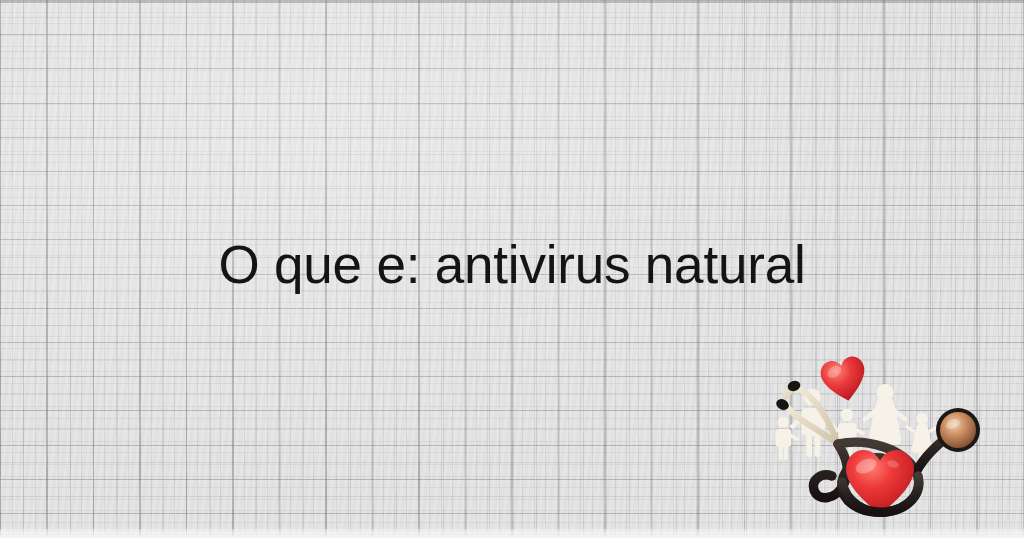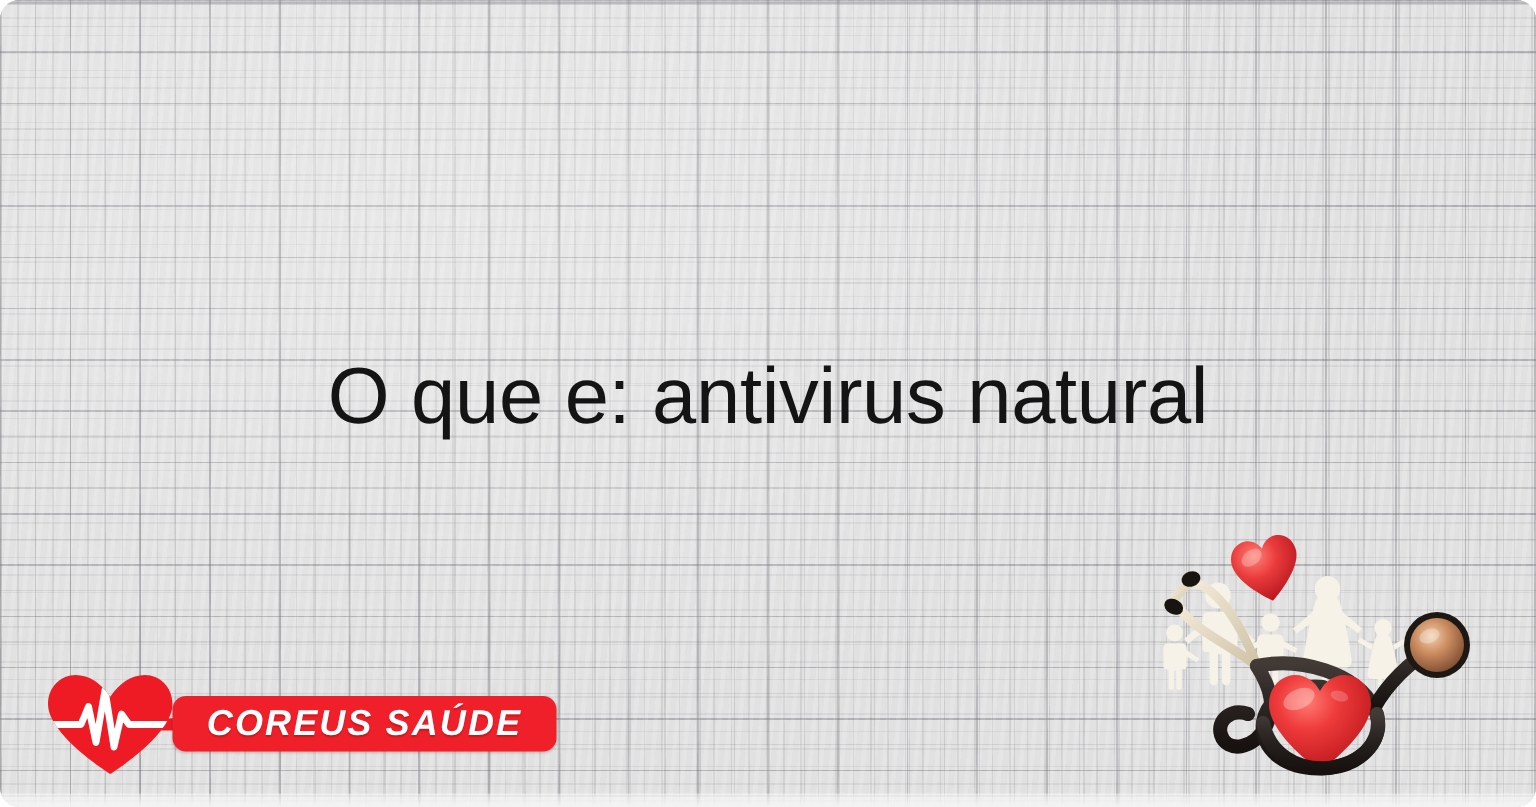--- a/index.html
+++ b/index.html
@@ -12,21 +12,20 @@
     font-family: "Liberation Sans", sans-serif;
   }
 
   
   #stage {
     position: relative;
     width: 1024px;
     height: 538px;
     overflow: hidden;
     background: #e2e2e2;
-    border-radius: 13px;
   }
 
   
   .bg-base {
     position: absolute;
     inset: 0;
     background: #e3e3e3;
   }
   .bg-grid-fine {
     position: absolute;
@@ -145,45 +144,20 @@
   <div class="bg-base"></div>
   <div class="bg-grid-fine"></div>
   <div class="bg-grid-major2"></div>
   <div class="bg-grid-major"></div>
   <div class="bg-texture"></div>
   <div class="bg-top-line"></div>
   <div class="bg-bottom-strip"></div>
 
   <div id="headline">O que e: antivirus natural</div>
 
-  <div id="brand-logo">
-
-    <svg class="logo-svg" width="130" height="74" viewBox="0 0 130 74">
-      <defs>
-        <clipPath id="heartClip">
-          <path d="M45.5 70 C45.5 70 4 44 4 23.5 C4 11.6 12.8 4 22.4 4 C31.4 4 39.5 9.6 45.5 18.5
-                   C51.5 9.6 59.6 4 68.6 4 C78.2 4 87 11.6 87 23.5 C87 44 45.5 70 45.5 70 Z"></path>
-        </clipPath>
-      </defs>
-
-      <path d="M45.5 70 C45.5 70 4 44 4 23.5 C4 11.6 12.8 4 22.4 4 C31.4 4 39.5 9.6 45.5 18.5
-               C51.5 9.6 59.6 4 68.6 4 C78.2 4 87 11.6 87 23.5 C87 44 45.5 70 45.5 70 Z" fill="#ee1b24"></path>
-
-      <rect x="62" y="33" width="36" height="8" fill="#ee1b24"></rect>
-
-      <g clip-path="url(#heartClip)">
-        <polyline points="2,37 20,37 26,37 31,25 36,49 42,14 48,52 53,30 58,37 90,37" fill="none" stroke="#ffffff" stroke-width="4.6" stroke-linejoin="round" stroke-linecap="round"></polyline>
-      </g>
-      <polyline points="58,37 100,37" fill="none" stroke="#ffffff" stroke-width="4.6" stroke-linecap="round" opacity="0"></polyline>
-    </svg>
-
-    <div id="brand-badge">
-      <div id="brand-badge-text">COREUS SAÚDE</div>
-    </div>
-  </div>
 
   <div id="health-collage">
     <svg width="250" height="190" viewBox="0 0 250 190">
       <defs>
         <radialGradient id="gBigHeart" cx="38%" cy="28%" r="78%">
           <stop offset="0%" stop-color="#ff7b72"></stop>
           <stop offset="38%" stop-color="#ee3a3a"></stop>
           <stop offset="100%" stop-color="#b8151b"></stop>
         </radialGradient>
         <radialGradient id="gSmHeart" cx="36%" cy="26%" r="80%">

